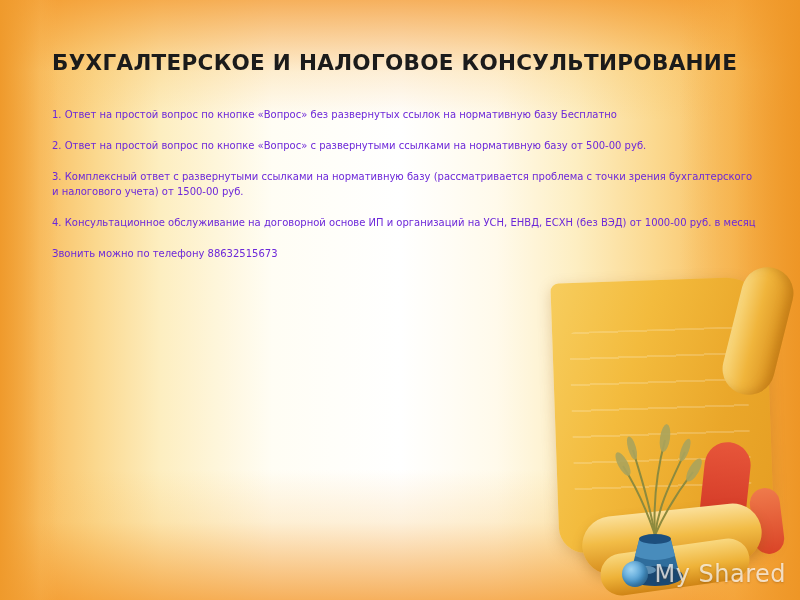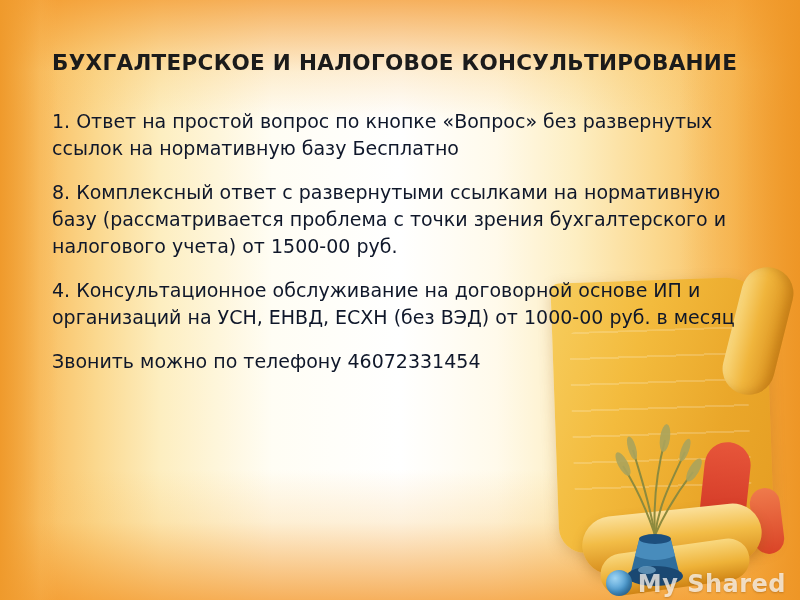--- a/index.html
+++ b/index.html
@@ -173,40 +173,40 @@
     letter-spacing: 0.3px;
     line-height: 1.2;
   }
   .body-list {
     position: absolute;
     left: 52px;
     top: 108px;
     width: 706px;
   }
   .para {
-    font-size: 19px;
-    color: #0f172a;
+    font-size: 10px;
+    color: #6d28d9;
     line-height: 1.42;
     margin: 0 0 17px 0;
     white-space: pre-line;
   }
   .para.tight {
     margin-bottom: 16px;
   }
   .watermark {
     position: absolute;
     right: 14px;
-    bottom: 2px;
+    bottom: 12px;
     font-size: 24px;
-    font-weight: bold;
+    font-weight: normal;
     color: rgba(255,255,255,0.72);
     text-shadow: 0 1px 2px rgba(120,70,10,0.35);
     letter-spacing: 0.5px;
     display: flex;
-    align-items: flex-start;
+    align-items: center;
     gap: 6px;
   }
   .wm-logo {
     width: 26px;
     height: 26px;
     border-radius: 50%;
     background: radial-gradient(circle at 35% 32%, #9fd4f2 0%, #4a9ad1 55%, #2c6fa4 100%);
     box-shadow: inset -3px -3px 6px rgba(0,0,0,0.25);
     display: inline-block;
   }
@@ -254,23 +254,24 @@
       <ellipse cx="60" cy="176" rx="28" ry="10" fill="#1a4872"></ellipse>
       <ellipse cx="52" cy="170" rx="9" ry="4" fill="#8fc4e6" opacity="0.55"></ellipse>
     </svg>
   </div>
 
   <div class="content">
     <div class="title">БУХГАЛТЕРСКОЕ И НАЛОГОВОЕ КОНСУЛЬТИРОВАНИЕ</div>
 
     <div class="body-list">
       <p class="para">1. Ответ на простой вопрос по кнопке «Вопрос» без развернутых ссылок на нормативную базу Бесплатно</p>
-      <p class="para">8. Комплексный ответ с развернутыми ссылками на нормативную базу (рассматривается проблема с точки зрения бухгалтерского и налогового учета) от 1500-00 руб.</p>
+      <p class="para">2. Ответ на простой вопрос по кнопке «Вопрос» с развернутыми ссылками на нормативную базу от 500-00 руб.</p>
+      <p class="para">3. Комплексный ответ с развернутыми ссылками на нормативную базу (рассматривается проблема с точки зрения бухгалтерского и налогового учета) от 1500-00 руб.</p>
       <p class="para">4. Консультационное обслуживание на договорной основе ИП и организаций на УСН, ЕНВД, ЕСХН (без ВЭД) от 1000-00 руб. в месяц</p>
-      <p class="para tight">Звонить можно по телефону 46072331454</p>
+      <p class="para tight">Звонить можно по телефону 88632515673</p>
     </div>
   </div>
 
   <div class="watermark">
     <span class="wm-logo"></span>
     <span>My Shared</span>
   </div>
 
 </div>
 

